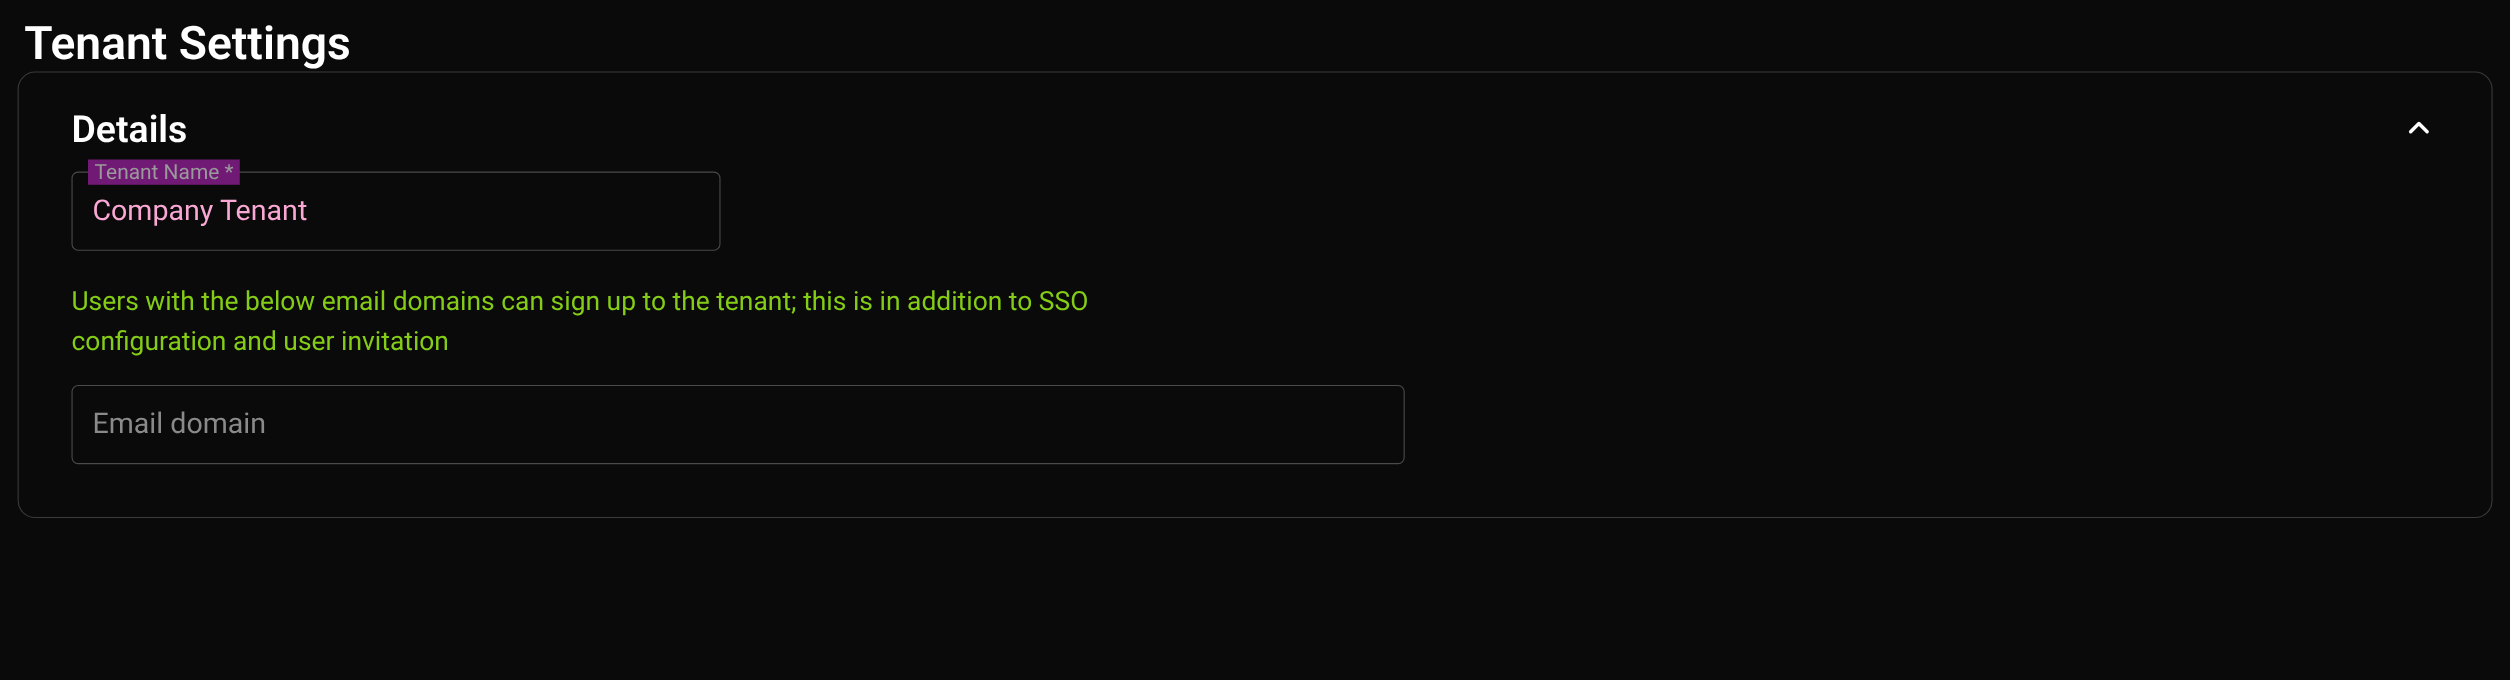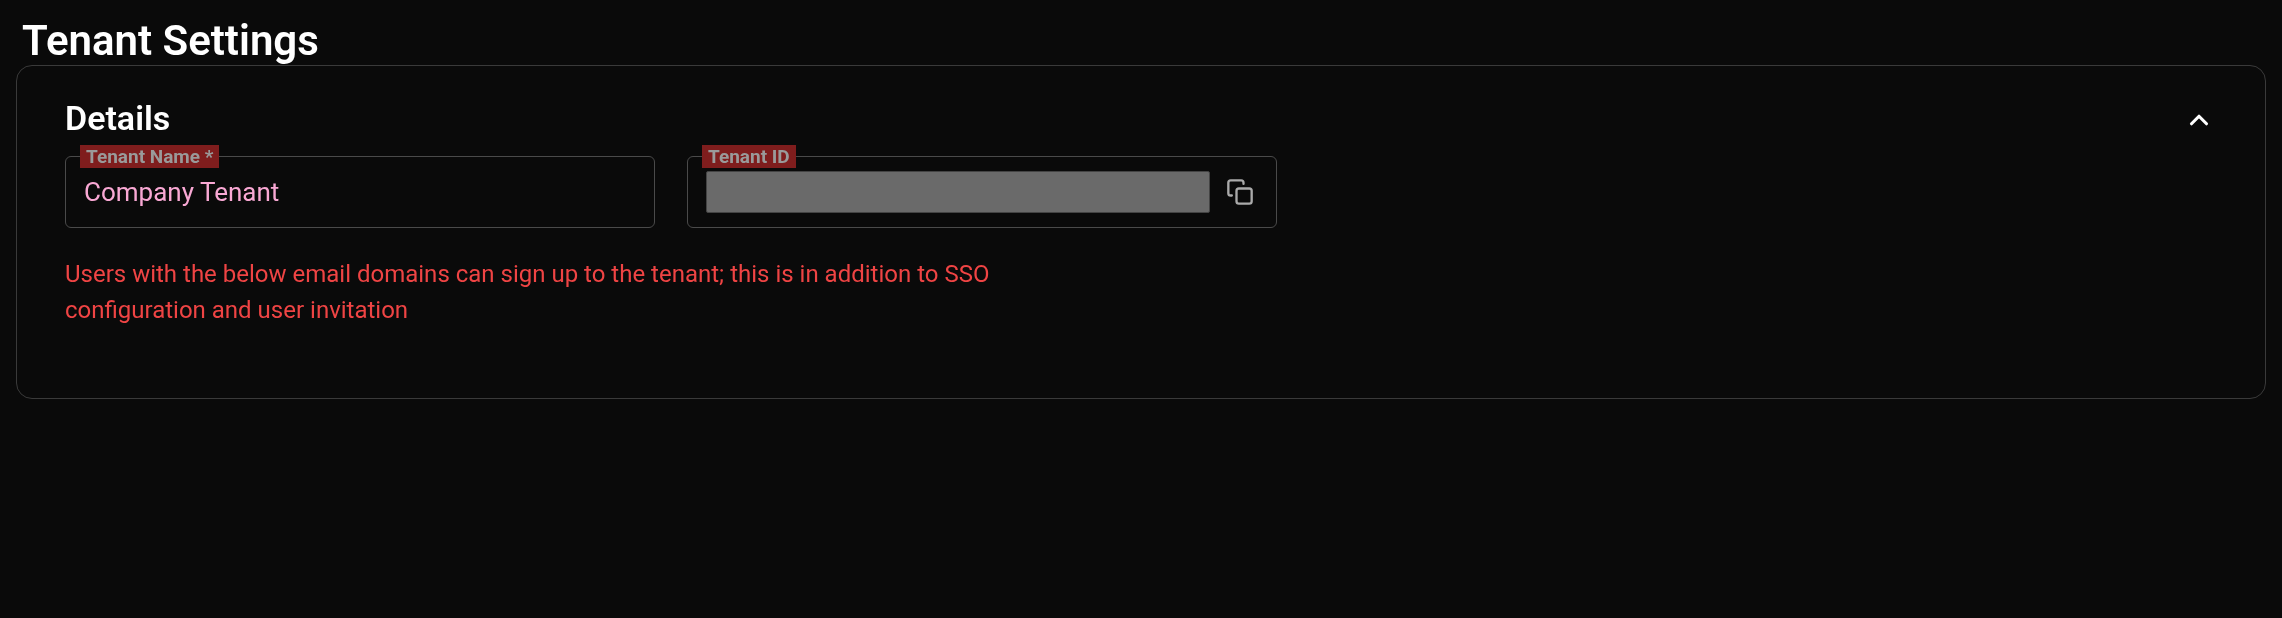--- a/index.html
+++ b/index.html
@@ -22,21 +22,21 @@
     }
     .card {
       border: 1px solid #3a3a3a;
       border-radius: 16px;
       padding: 32px 48px 48px 48px;
       position: relative;
     }
     .card-header {
       display: flex;
       justify-content: space-between;
-      align-items: flex-end;
+      align-items: flex-start;
       margin-bottom: 18px;
     }
     .card-title {
       font-size: 34px;
       font-weight: 600;
     }
     .chevron {
       cursor: pointer;
       width: 36px;
       height: 36px;
@@ -52,25 +52,24 @@
     .fieldset {
       position: relative;
       border: 1px solid #4a4a4a;
       border-radius: 6px;
       padding: 0;
     }
     .fieldset-legend {
       position: absolute;
       top: -12px;
       left: 14px;
-      background: #7f1d1d;
+      background: #701a75;
       padding: 0 6px;
       font-size: 19px;
       color: #9a9a9a;
-      font-weight: bold;
     }
     .field-tenant-name {
       width: 590px;
     }
     .field-tenant-id {
       width: 590px;
     }
     .text-input {
       width: 100%;
       background: transparent;
@@ -101,21 +100,21 @@
       background: transparent;
       border: none;
       cursor: pointer;
       padding: 4px;
       display: flex;
       align-items: center;
       justify-content: center;
     }
     .help-text {
       font-size: 24px;
-      color: #ef4444;
+      color: #84cc16;
       line-height: 1.5;
       max-width: 1070px;
       margin-bottom: 22px;
     }
     .email-domain-field {
       width: 1212px;
       border: 1px solid #4a4a4a;
       border-radius: 6px;
     }
     .email-domain-input {
@@ -146,29 +145,20 @@
       </svg>
     </div>
   </div>
 
   <div class="fields-row">
     <div class="fieldset field-tenant-name">
       <div class="fieldset-legend">Tenant Name *</div>
       <input type="text" class="text-input" value="Company Tenant" style="">
     </div>
 
-    <div class="fieldset field-tenant-id">
-      <div class="fieldset-legend">Tenant ID</div>
-      <div class="tenant-id-inner">
-        <div class="tenant-id-box"></div>
-        <button class="copy-btn">
-          <svg width="28" height="28" viewBox="0 0 24 24" fill="none" stroke="#aaa" stroke-width="2" stroke-linecap="round" stroke-linejoin="round">
-            <rect x="9" y="9" width="13" height="13" rx="2" ry="2"></rect>
-            <path d="M5 15H4a2 2 0 0 1-2-2V4a2 2 0 0 1 2-2h9a2 2 0 0 1 2 2v1"></path>
-          </svg>
-        </button>
-      </div>
-    </div>
   </div>
 
   <p class="help-text">Users with the below email domains can sign up to the tenant; this is in addition to SSO configuration and user invitation</p>
 
+  <div class="email-domain-field">
+    <input type="text" class="email-domain-input" placeholder="Email domain" style="">
+  </div>
 </div>
 
 </body></html>

